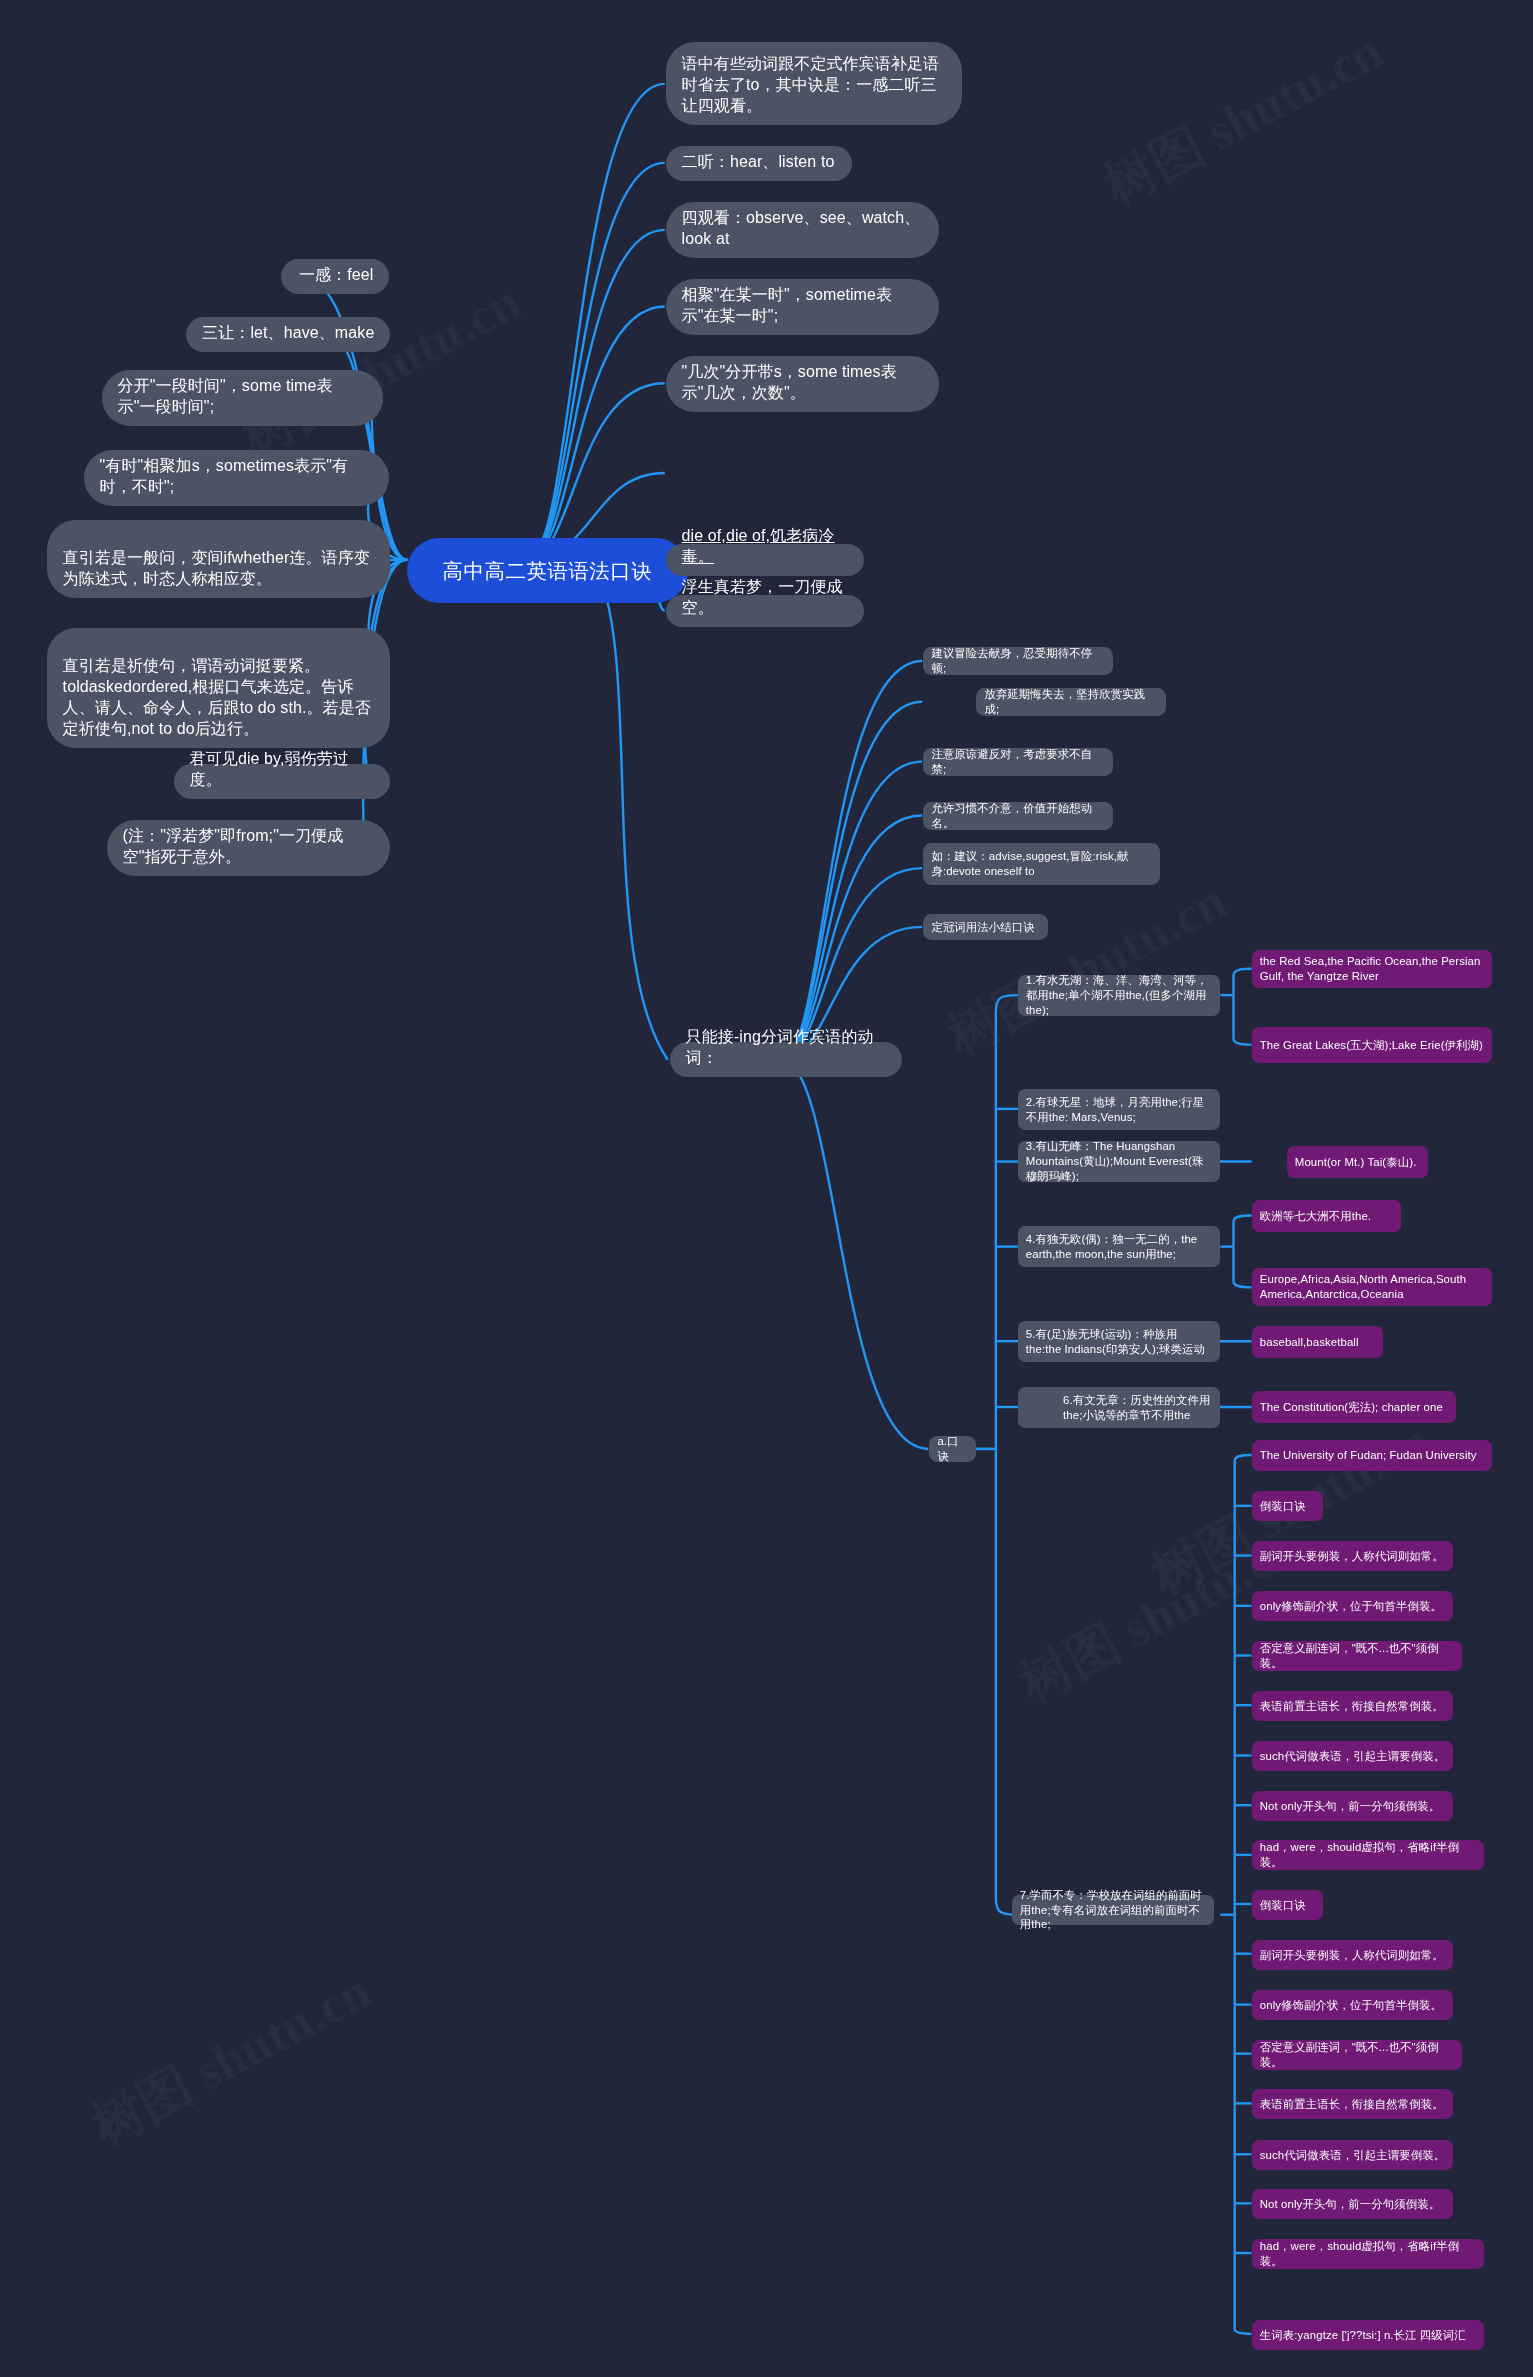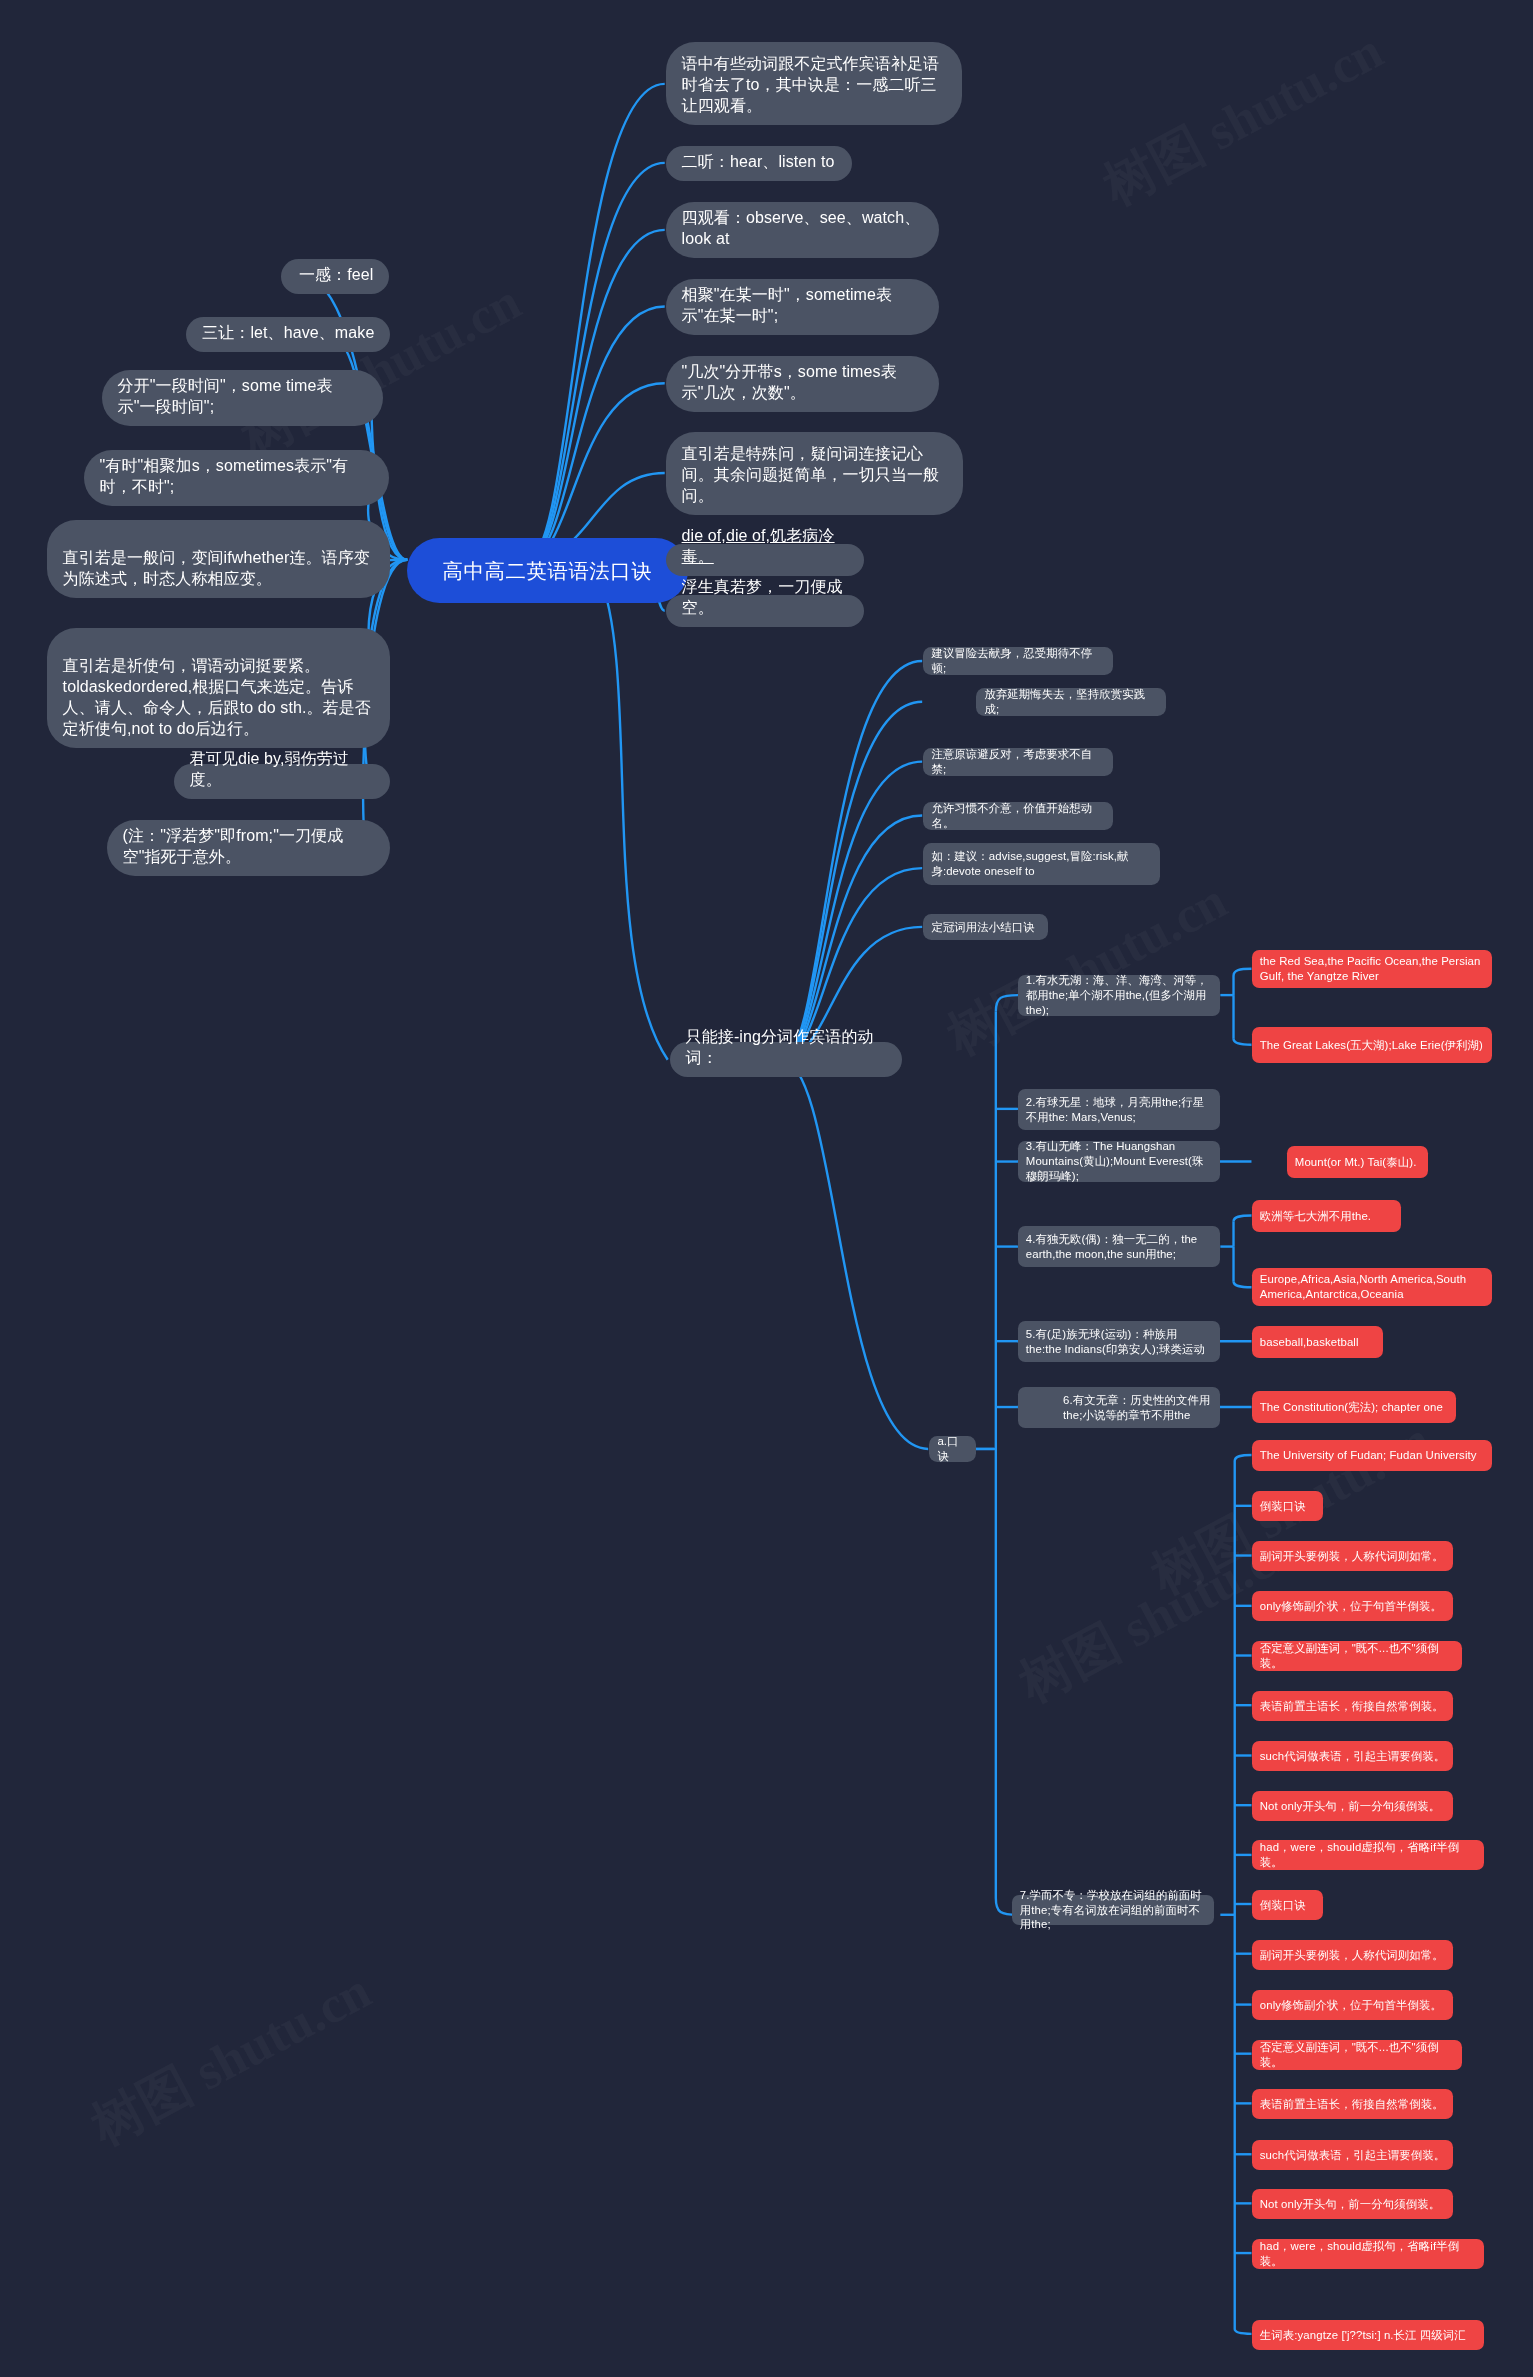--- a/index.html
+++ b/index.html
@@ -34,21 +34,21 @@
     padding:9.6px 20.4px;
     font-size:20.4px;
     color:#fff;
     display:flex;align-items:center;justify-content:center;
     white-space:nowrap;
     letter-spacing:0.6px;
   }
   
   .lvl2{border-radius:8.4px;padding:5.4px 8.4px;font-size:11.4px;background:#4b5364;}
   .lvl3{border-radius:7.2px;padding:4.8px 7.8px;font-size:11.4px;background:#4b5364;}
-  .lvl4{border-radius:7.2px;padding:4.8px 7.8px;font-size:11.4px;background:#ef4444;}
+  .lvl4{border-radius:7.2px;padding:4.8px 7.8px;font-size:11.4px;background:#701a75;}
   .wrapt{display:block;}
   
   .wm{
     position:absolute;
     color:rgba(255,255,255,0.035);
     font-size:52px;
     font-weight:bold;
     transform:rotate(-28deg);
     white-space:nowrap;
     pointer-events:none;
@@ -201,23 +201,20 @@
   </div>
 
   <div class="node lvl1 big" style="left:666px;top:279px;width:273px;height:56px;">
     <span class="wrapt">相聚"在某一时"，sometime表示"在某一时";</span>
   </div>
 
   <div class="node lvl1 big" style="left:666px;top:356px;width:273px;height:56px;">
     <span class="wrapt">"几次"分开带s，some times表示"几次，次数"。</span>
   </div>
 
-  <div class="node lvl1 big" style="left:666px;top:432px;width:297px;height:83px;">
-    <span class="wrapt">直引若是特殊问，疑问词连接记心间。其余问题挺简单，一切只当一般问。</span>
-  </div>
 
   <div class="node lvl1" style="left:666px;top:544px;width:198px;height:32px;text-decoration:underline;">
     <span class="wrapt">die of,die of,饥老病冷毒。</span>
   </div>
 
   <div class="node lvl1" style="left:666px;top:595px;width:198px;height:32px;">
     <span class="wrapt">浮生真若梦，一刀便成空。</span>
   </div>
 
   <div class="node lvl1" style="left:670px;top:1042px;width:232px;height:35px;">

